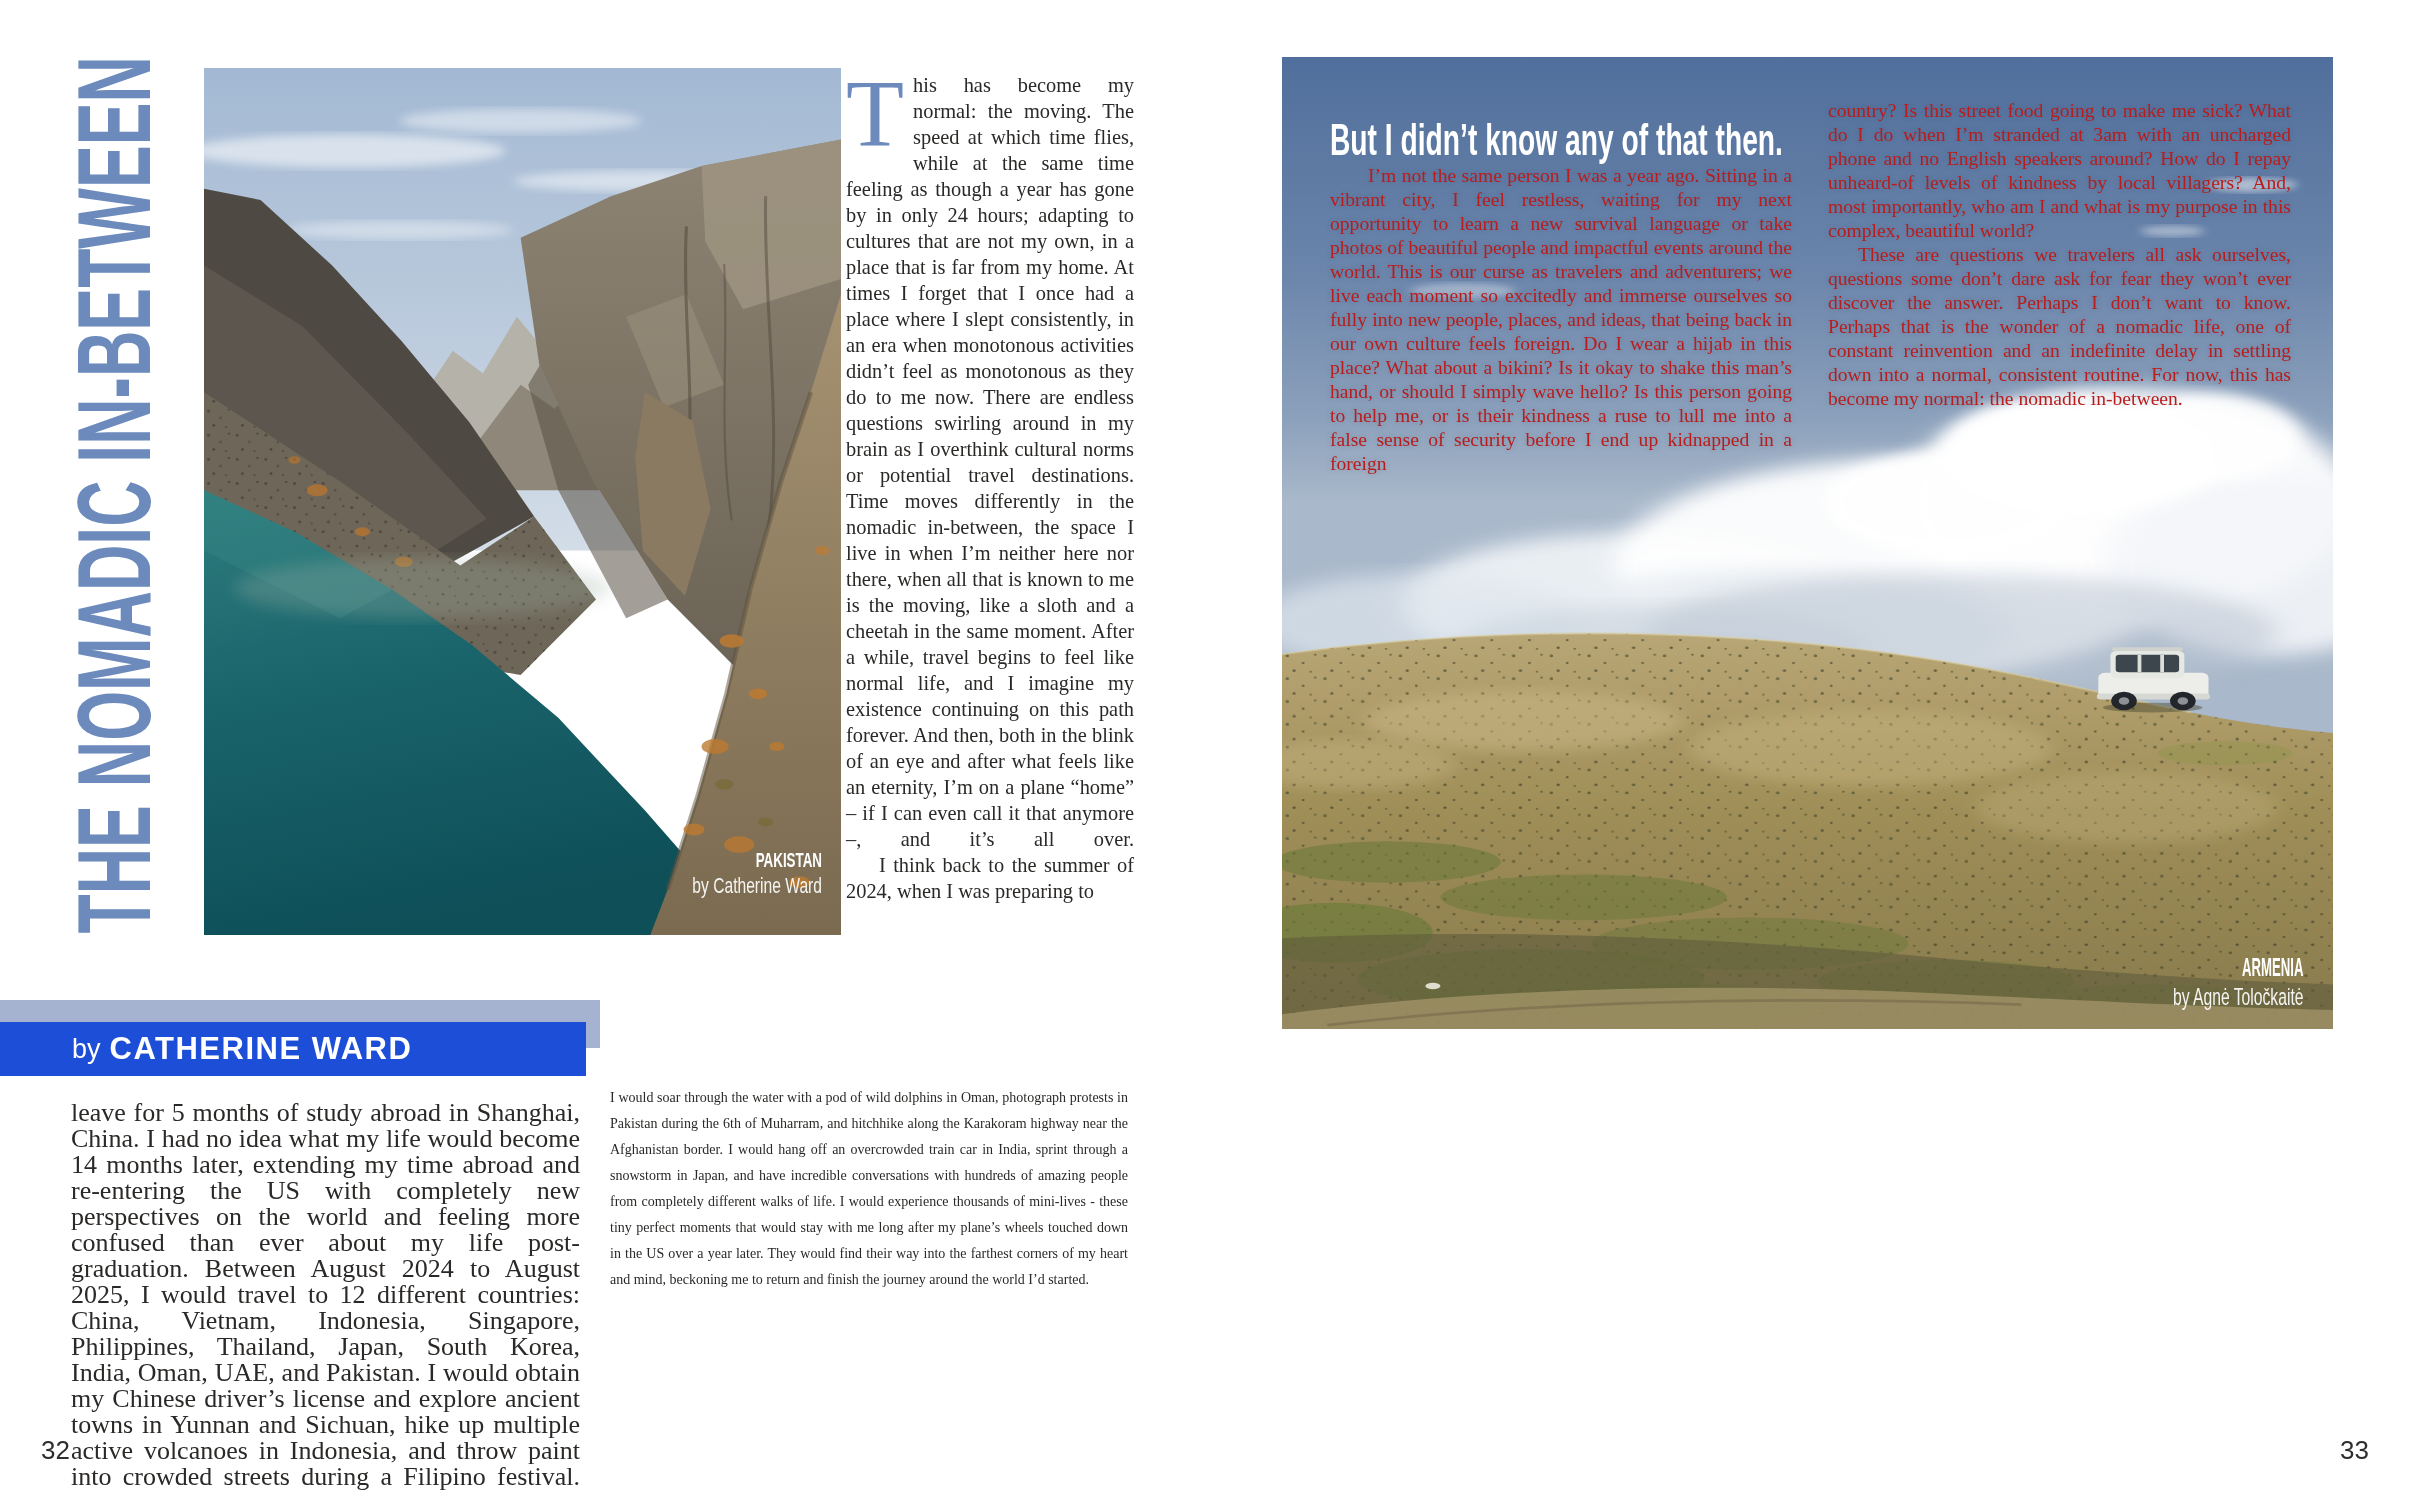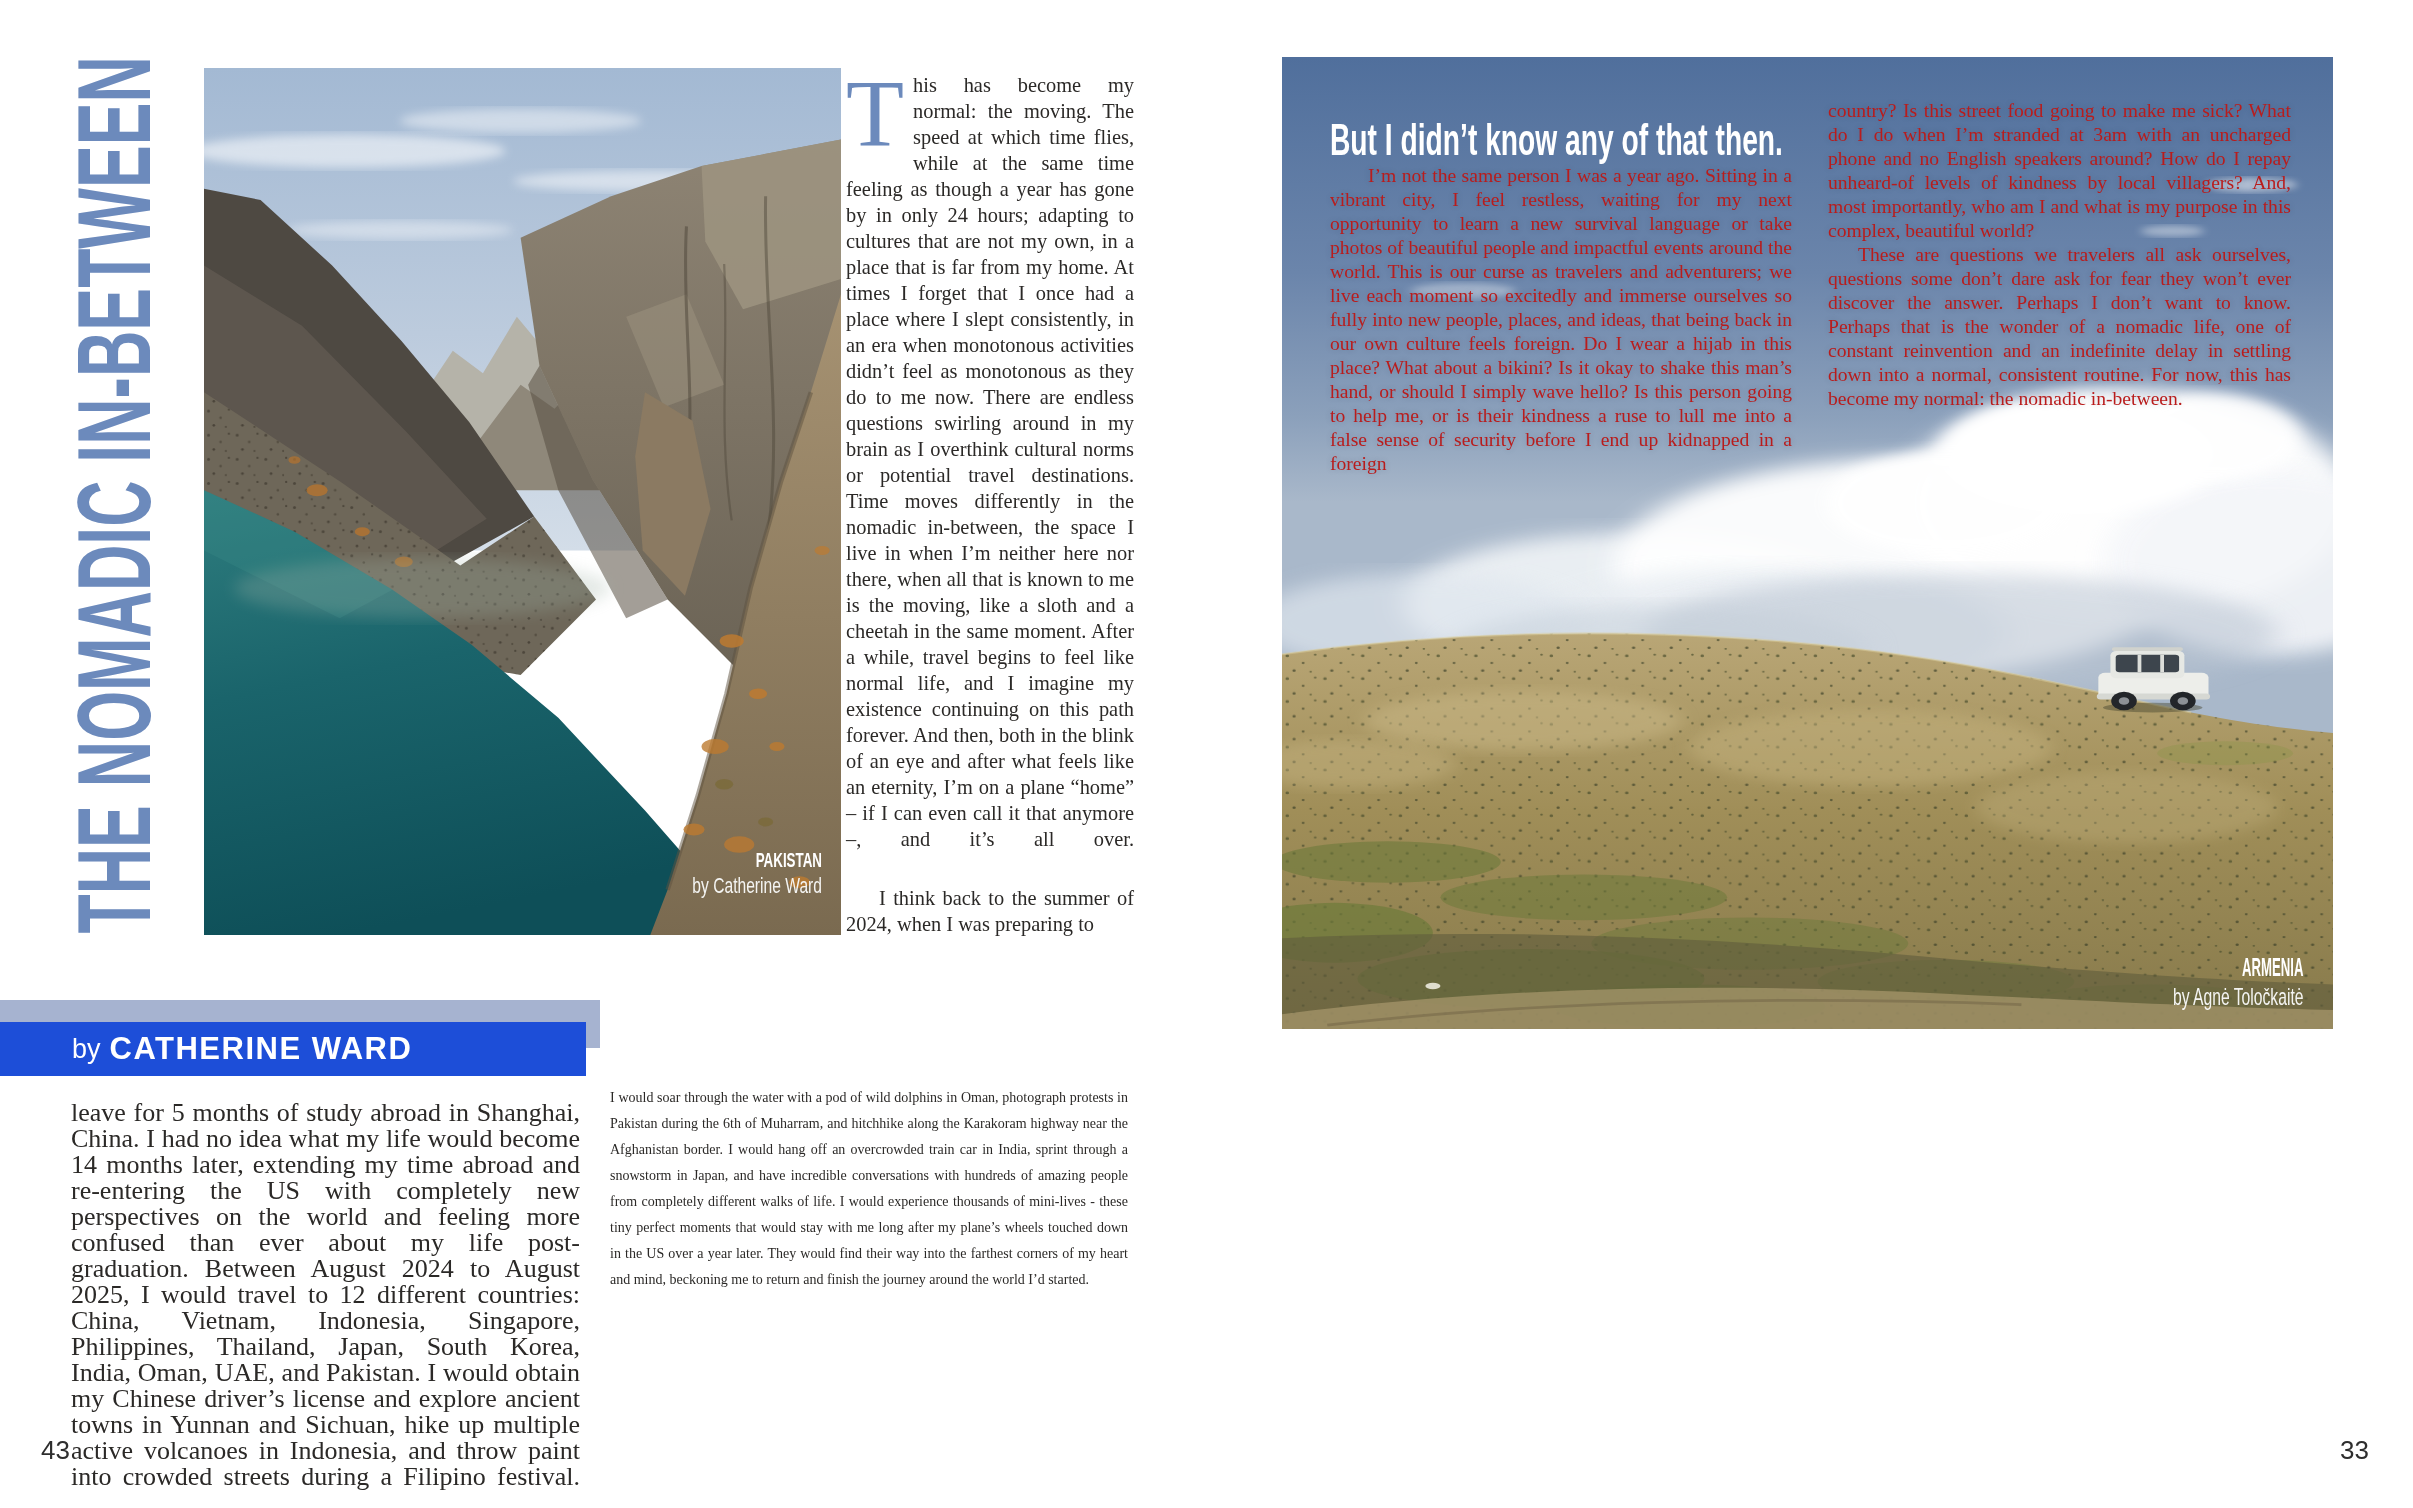--- a/index.html
+++ b/index.html
@@ -19,21 +19,21 @@
   .photo { position:absolute; overflow:hidden; }
   .photo > svg.scene { display:block; width:100%; height:100%; }
 
   
   .body-col { position:absolute; text-align:justify; color:#2b2927; }
   #col1 { left:846px; top:72px;  width:288px; font-size:20.4px; line-height:26px; }
   #col2 { left:71px;   top:1100px; width:509px; font-size:26px; line-height:26px; }
   #col3 { left:610px;  top:1085px; width:518px; font-size:14px; line-height:26px; }
   .jlast { text-align-last:justify; }
   p { margin:0; }
-  .pind  { text-indent:33px;margin-top:33px; }
+  .pind  { text-indent:33px; }
   .dropcap { float:left; font-size:95px; line-height:0.78; color:#6c8abc;
              margin:4.5px 9px 0 0; font-family:"Liberation Serif", serif; }
 
   
   #bar-light { position:absolute; left:0; top:1000px; width:600px; height:48px; background:#a6b3d0; }
   #bar-dark  { position:absolute; left:0; top:1022px; width:586px; height:54px; background:#1d4ed8;
                display:flex; align-items:center; padding-left:72px; box-sizing:border-box;
                font-family:"Liberation Sans", sans-serif; color:#ffffff; }
   #bar-dark .by-prefix { font-size:27px; font-weight:400; margin-right:9px; }
   #bar-dark .by-name   { font-size:31px; font-weight:700; letter-spacing:1.5px; }
@@ -165,21 +165,21 @@
   <div id="bar-light"></div>
   <div id="bar-dark">
     <span class="by-prefix">by</span>
     <span class="by-name">CATHERINE WARD</span>
   </div>
 
   <div class="body-col jlast" id="col2">leave for 5 months of study abroad in Shanghai, China. I had no idea what my life would become 14 months later, extending my time abroad and re-entering the US with completely new perspectives on the world and feeling more confused than ever about my life post-graduation. Between August 2024 to August 2025, I would travel to 12 different countries: China, Vietnam, Indonesia, Singapore, Philippines, Thailand, Japan, South Korea, India, Oman, UAE, and Pakistan. I would obtain my Chinese driver’s license and explore ancient towns in Yunnan and Sichuan, hike up multiple active volcanoes in Indonesia, and throw paint into crowded streets during a Filipino festival.</div>
 
   <div class="body-col" id="col3">I would soar through the water with a pod of wild dolphins in Oman, photograph protests in Pakistan during the 6th of Muharram, and hitchhike along the Karakoram highway near the Afghanistan border. I would hang off an overcrowded train car in India, sprint through a snowstorm in Japan, and have incredible conversations with hundreds of amazing people from completely different walks of life. I would experience thousands of mini-lives - these tiny perfect moments that would stay with me long after my plane’s wheels touched down in the US over a year later. They would find their way into the farthest corners of my heart and mind, beckoning me to return and finish the journey around the world I’d started.</div>
 
-  <div class="pagenum" id="pn-left">43</div>
+  <div class="pagenum" id="pn-left">32</div>
 
   <div class="photo" id="armenia-photo" style="left:1282px; top:57px; width:1051px; height:972px;">
     <svg class="scene" viewBox="0 0 1393 1787" preserveAspectRatio="none">
       <defs>
         <linearGradient id="amSky" x1="0" y1="0" x2="0" y2="1">
           <stop offset="0" stop-color="#506f9c"></stop>
             <stop offset="0.3" stop-color="#6b85ab"></stop>
           <stop offset="0.5" stop-color="#8ba0bb"></stop>
             <stop offset="0.62" stop-color="#a9b8ca"></stop>
         </linearGradient>

